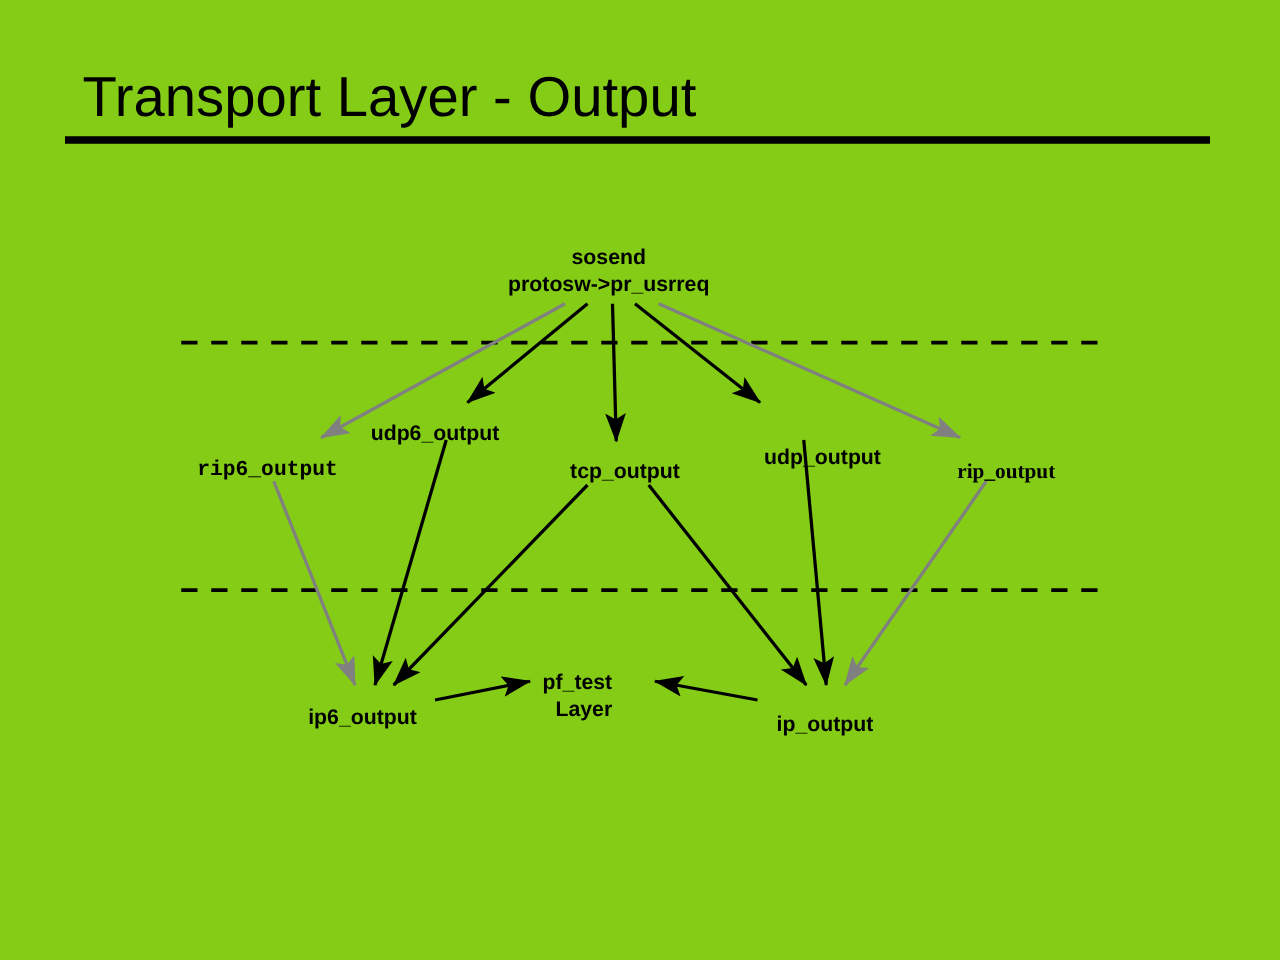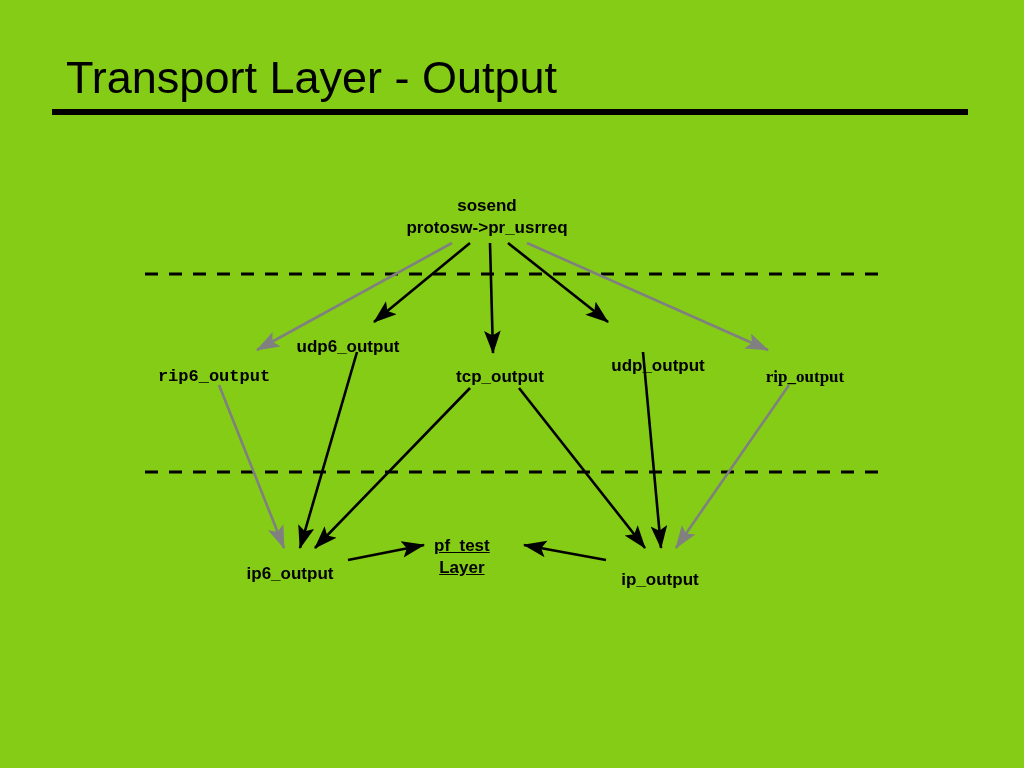--- a/index.html
+++ b/index.html
@@ -47,22 +47,21 @@
     font-weight: bold;
     color: #000000;
     white-space: nowrap;
     line-height: 1.32;
   }
   .node.center {
     text-align: center;
     transform: translateX(-50%);
   }
   .node.leftalign {
-    text-align: center;
-    text-decoration: underline;
+    text-align: right;
   }
 </style>
 </head>
 <body>
 
 <div id="slide">
 
   <div id="slide-title">Transport Layer - Output</div>
   <div id="title-rule"></div>
 

